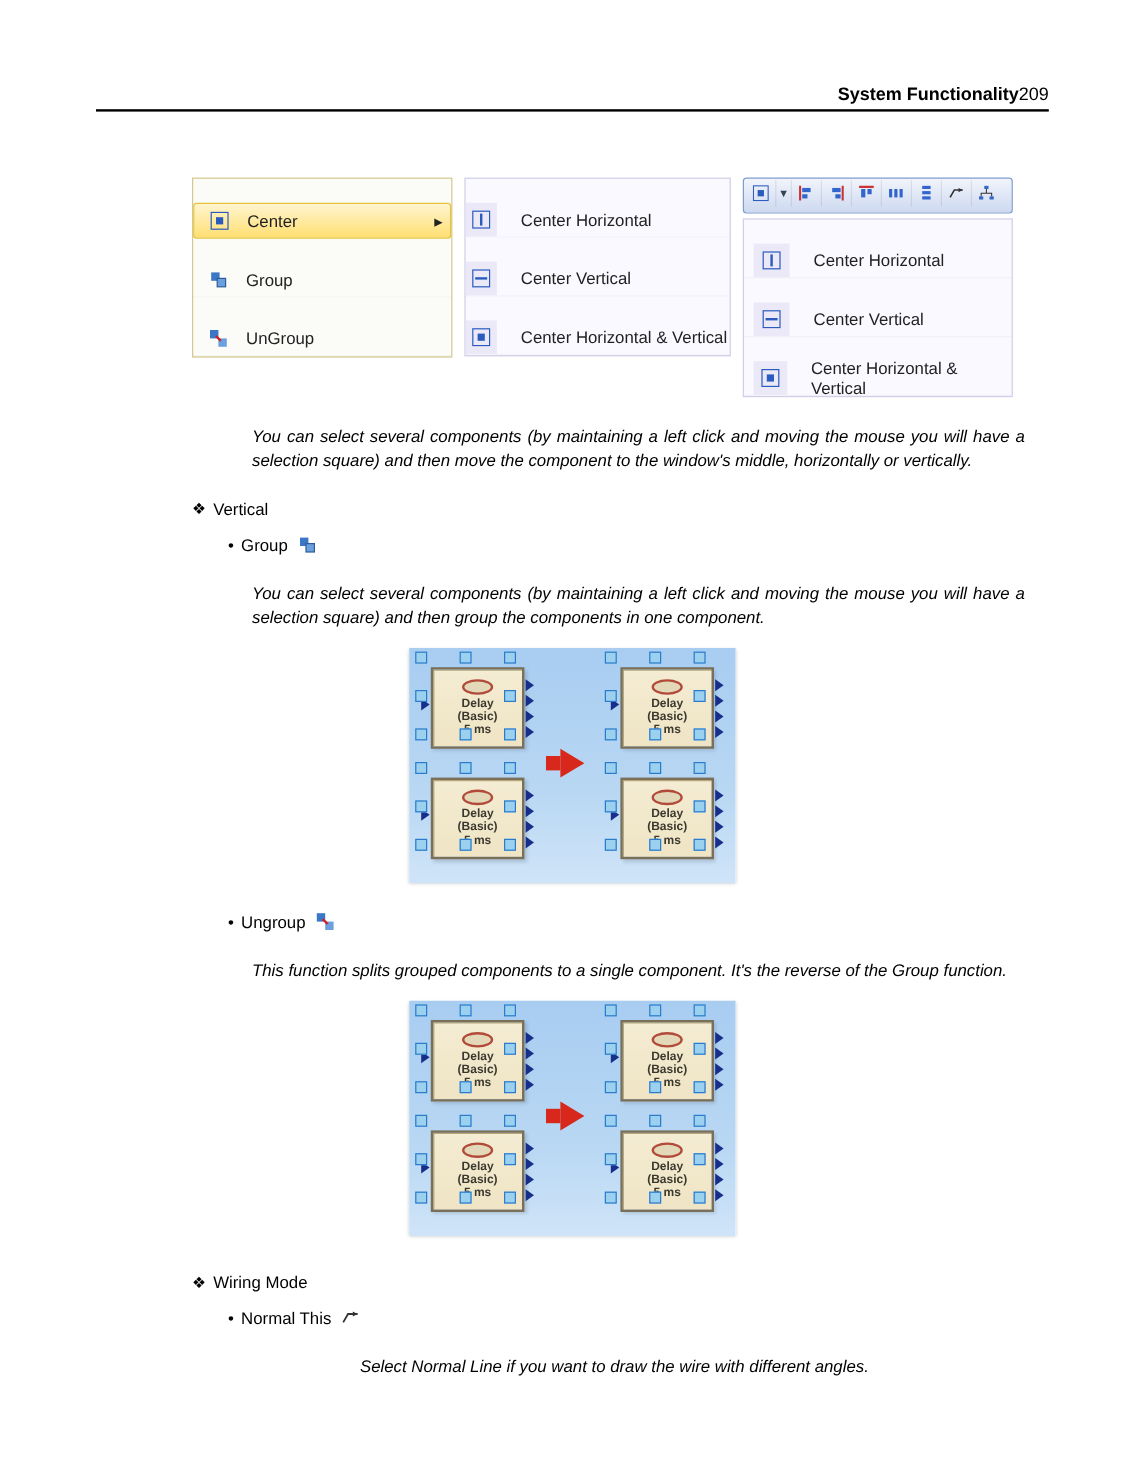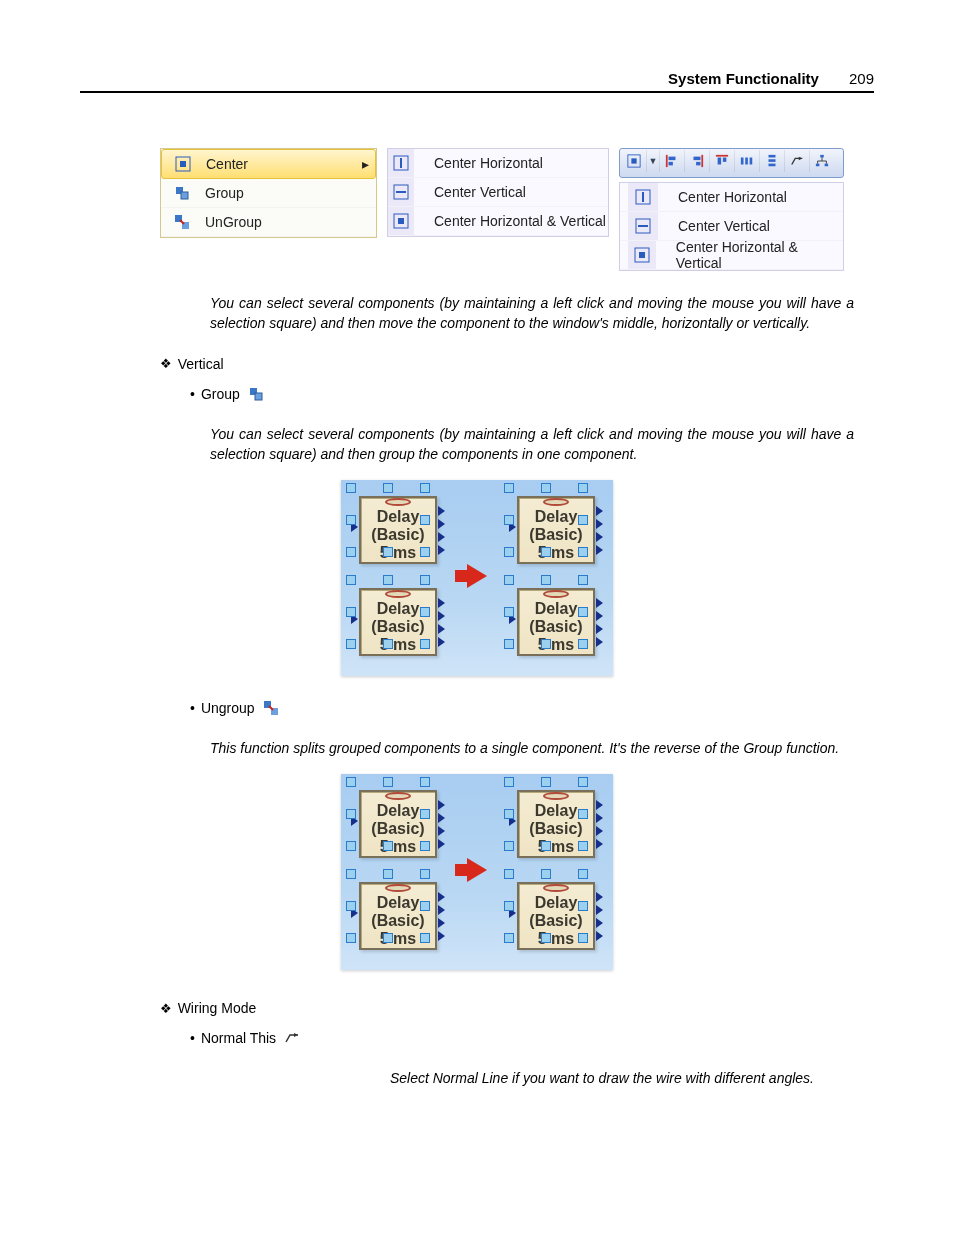--- a/index.html
+++ b/index.html
@@ -11,37 +11,38 @@
   }
   .page {
     width: 954px; height: 1235px;
     box-sizing: border-box;
     padding: 70px 80px 40px 80px;
     position: relative;
   }
   .header-line {
     border-bottom: 2px solid #000;
     display: flex; justify-content: flex-end;
-    align-items: baseline; gap: 30px;
+    align-items: baseline; 
     padding-bottom: 4px;
   }
   .header-line .title { font-weight: bold; font-size: 15px; }
   .header-line .pnum { font-size: 15px; }
   .menus-row {
     margin-top: 55px;
     display: flex; gap: 10px; align-items: flex-start;
     padding-left: 80px;
   }
   .menu {
     font-size: 14px; color: #222;
   }
   .menu .row {
     display: flex; align-items: center; gap: 10px;
     height: 28px; padding: 0 8px;
     border-bottom: 1px solid rgba(0,0,0,0.03);
+    margin-top: 20px;
   }
   .menu1 { width: 215px; border: 1px solid #d5c88e; background: #fbfbf8; }
   .menu1 .row { position: relative; }
   .menu1 .row.hl { background: linear-gradient(#fff5cf,#ffdf72); border: 1px solid #e7c238; border-radius: 3px; }
   .menu1 .iconcol { width: 26px; display: flex; justify-content: center; }
   .menu1 .row.hl .arrow { position: absolute; right: 6px; }
   .menu2 { width: 220px; border: 1px solid #cfcfe8; background: #faf9ff; }
   .menu2 .iconcol { width: 26px; display: flex; justify-content: center; background: #ebe8f7; height: 100%; align-items:center; }
   .menu2 .row { padding:0; }
   .menu2 .lbl { padding-left: 10px; }
@@ -70,21 +71,21 @@
   .diagram {
     background: linear-gradient(180deg,#a8cdf1 0%, #b8d7f3 60%, #cfe4f8 100%);
     padding: 16px 18px 20px 18px;
     box-shadow: 0 1px 3px rgba(0,0,0,0.2);
   }
   .diagram-inner { display:flex; align-items:center; gap:16px; }
   .node {
     width: 74px; height: 64px;
     border: 2px solid #7a705a; background: linear-gradient(#f4ecd3,#efe4c4);
     box-shadow: 1px 1px 0 #b5a87a inset, 2px 2px 3px rgba(0,0,0,0.15);
-    font-size: 16px; font-weight: bold; color:#3b382e;
+    font-size: 10px; font-weight: bold; color:#3b382e;
     display:flex; flex-direction:column; align-items:center; justify-content:center;
     position:relative;
   }
   .node .oval { width:22px; height:9px; border:2px solid #b24a3a; border-radius:50%; background:#e3d9b8; margin-bottom:2px; }
   .sel-dots { position:absolute; inset:-9px; pointer-events:none; }
   .sq { width:8px; height:8px; border:1px solid #2a7bcc; background:#9cd0ef; position:absolute; }
   .bigarrow {
     width:0; height:0; border-top:12px solid transparent; border-bottom:12px solid transparent;
     border-left:20px solid #d7281b; position:relative;
   }
@@ -568,16 +569,16 @@
   <div class="bullet-row">
     <span class="bullet-dot">Normal This</span>
     <span class="ic">
         <svg viewBox="0 0 16 16">
           <path d="M2 12 L6 5 L14 5" fill="none" stroke="#333" stroke-width="1.5"></path>
           <polygon points="14,5 10,3 10,7" fill="#333"></polygon>
         </svg>
       </span>
   </div>
 
-  <div class="body-text" style="padding-right:60px; text-align:right">Select Normal Line if you want to draw the wire with different angles.</div>
+  <div class="body-text" style="padding-right:60px; text-align:center">Select Normal Line if you want to draw the wire with different angles.</div>
 
 
 </div>
 
 </body></html>

